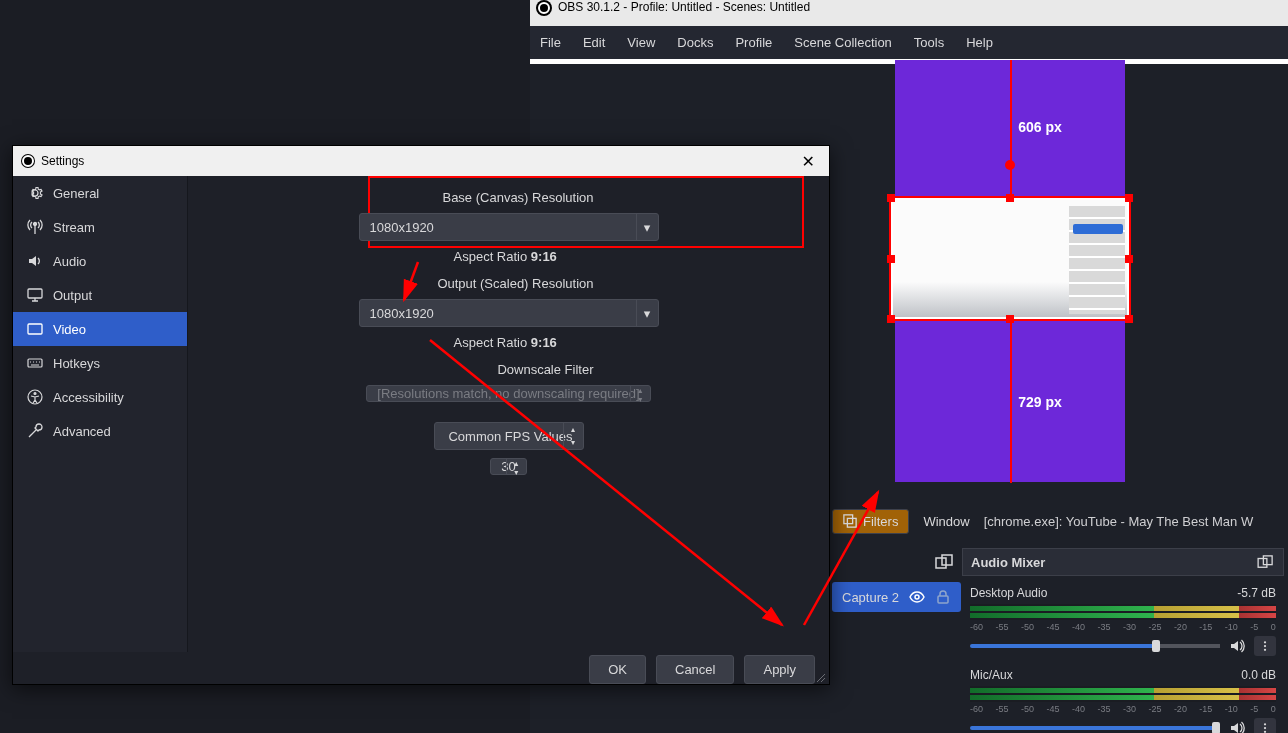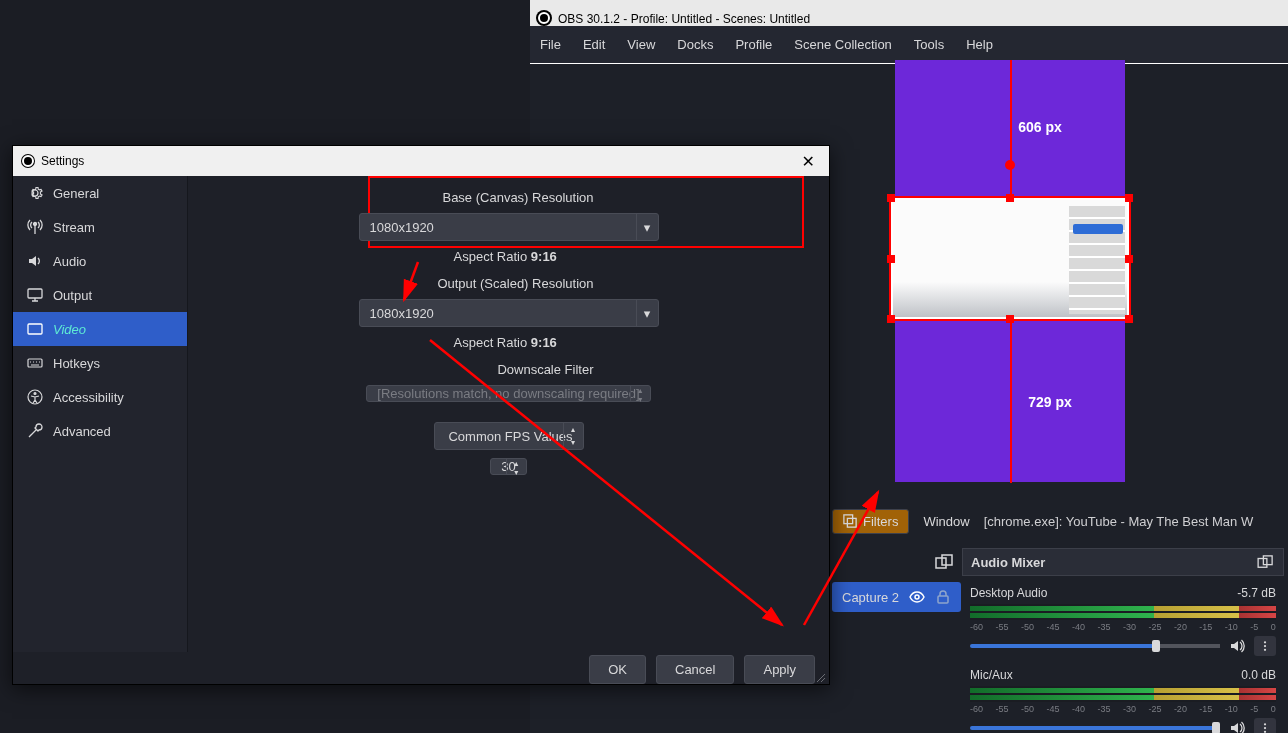--- a/index.html
+++ b/index.html
@@ -1,28 +1,28 @@
 <!DOCTYPE html>
 <html><head>
 <meta charset="utf-8">
 <style>
 * { margin: 0; padding: 0; box-sizing: border-box; font-family: -apple-system, BlinkMacSystemFont, "Segoe UI", Arial, sans-serif; }
 body { background: #1b1d24; width: 1288px; height: 733px; overflow: hidden; position: relative; color: #d8d8da; font-size: 13px; }
 
 
 .obs-main { position: absolute; left: 530px; top: 0; width: 758px; height: 733px; background: #1d2028; }
-.titlebar { background: #e9e9e9; color: #000; height: 26px; display: flex; align-items: flex-end; padding: 0 6px; gap: 6px; font-size: 12px; }
+.titlebar { background: #e9e9e9; color: #000; height: 26px; display: flex; align-items: flex-start; padding: 0 6px; gap: 6px; font-size: 12px; }
 .obs-logo { width: 16px; height: 16px; border-radius: 50%; background: #000; display: inline-flex; align-items: center; justify-content: center; }
 .obs-logo::after { content: ""; width: 8px; height: 8px; border-radius: 50%; border: 2px solid #fff; }
-.menubar { background: #242731; height: 38px; display: flex; align-items: center; padding: 0 10px; gap: 22px; border-bottom: 1px solid #ffffff; }
+.menubar { background: #242731; height: 38px; display: flex; align-items: center; padding: 0 10px; gap: 22px; border-bottom: 5px solid #ffffff; }
 .menubar span { cursor: default; }
 
 .canvas-area { position: absolute; left: 895px; top: 60px; width: 230px; height: 422px; background: #6d28d9; }
 .canvas-top { height: 134px; display: flex; align-items: center; justify-content: center; position: relative; }
-.canvas-bot { position: absolute; bottom: 0; height: 160px; width: 100%; display: flex; align-items: center; justify-content: center; margin-left: 10px; }
+.canvas-bot { position: absolute; bottom: 0; height: 160px; width: 100%; display: flex; align-items: center; justify-content: center; }
 .redline { position: absolute; left: 50%; width: 2px; background: #f00; }
 .redline.top { top: 0; height: 135px; }
 .redline.bot { top: 261px; height: 162px; }
 .circle-handle { position: absolute; width: 10px; height: 10px; background: #f00; border-radius: 50%; left: 50%; margin-left: -5px; }
 .preview-shot { position: absolute; top: 136px; left: -6px; width: 242px; height: 125px; background: #fff; border: 2px solid #f00; }
 .sq { position: absolute; width: 8px; height: 8px; background: #f00; }
 .preview-content { position: absolute; inset: 2px; background: linear-gradient(#fbfbfb 70%, #bfc2c7); }
 .sidebar-thumb { position: absolute; right: 2px; top: 6px; width: 56px; height: 108px; background: repeating-linear-gradient(#d9d9d9, #d9d9d9 11px, #fff 11px, #fff 13px); }
 .red-text { color: #fff; font-weight: bold; font-size: 14px; }
 .bluebtn { position: absolute; right: 4px; top: 24px; width: 50px; height: 10px; background: #2d6cd6; border-radius: 2px; }
@@ -59,21 +59,21 @@
 .dots-icon { background: #32343e; border-radius: 3px; width: 22px; height: 20px; }
 
 
 .dialog { position: absolute; left: 12px; top: 145px; width: 818px; height: 540px; background: #1e2028; border: 1px solid #000; box-shadow: 0 4px 20px rgba(0,0,0,0.6); }
 .dlg-title { background: #f0f0f0; color: #000; height: 30px; display: flex; align-items: center; justify-content: space-between; padding: 0 8px; font-size: 12px; }
 .dlg-title-left { display: flex; align-items: center; gap: 6px; }
 .close-x { font-size: 16px; cursor: pointer; padding: 0 6px; }
 .dlg-body { display: flex; height: 476px; }
 .dlg-sidebar { width: 175px; background: #22242d; padding-top: 0; border-right: 1px solid #15171d; }
 .side-item { display: flex; align-items: center; gap: 10px; padding: 9px 14px; cursor: pointer; }
-.side-item.active { background: #2f5ec9; color: #5eead4; font-style: italic; }
+.side-item.active { background: #2f5ec9; color: #ffffff; }
 .side-item svg { width: 16px; height: 16px; }
 .dlg-content { flex: 1; padding: 14px 14px; position: relative; }
 .form-row { display: flex; align-items: center; gap: 8px; margin-bottom: 12px; position: relative; flex-direction: column; }
 .form-label { width: 170px; text-align: right; font-size: 13px; }
 .form-select { flex: 1; background: #3a3d47; border: 1px solid #494c56; height: 28px; display: flex; align-items: center; padding: 0 10px; border-radius: 3px; position: relative; }
 .form-select.disabled { color: #7a7c83; }
 .chev { position: absolute; right: 0; top: 0; width: 22px; height: 100%; display: flex; align-items: center; justify-content: center; border-left: 1px solid #494c56; }
 .spinner { position: absolute; right: 0; top: 0; width: 20px; height: 100%; display: flex; flex-direction: column; border-left: 1px solid #494c56; }
 .spinner div { flex: 1; display: flex; align-items: center; justify-content: center; font-size: 8px; }
 .aspect-label { width: 110px; font-size: 13px; }

